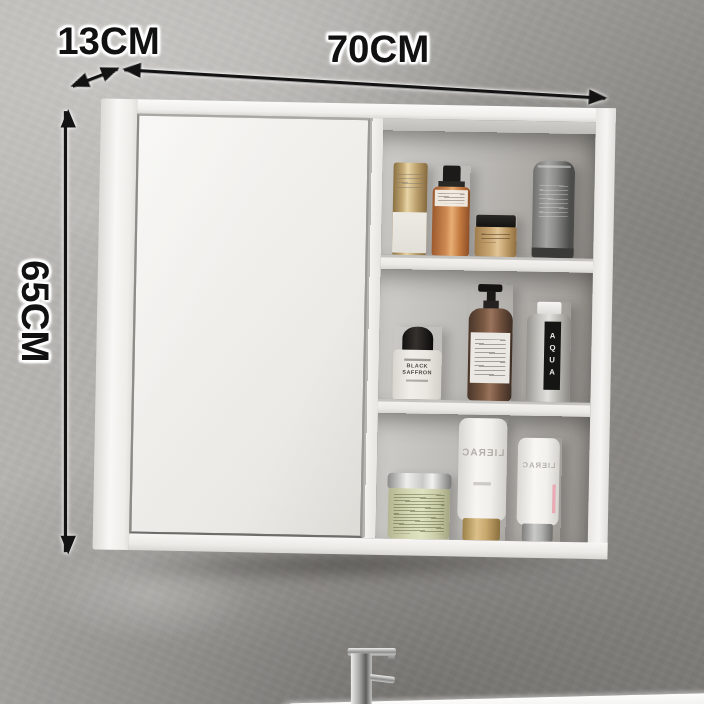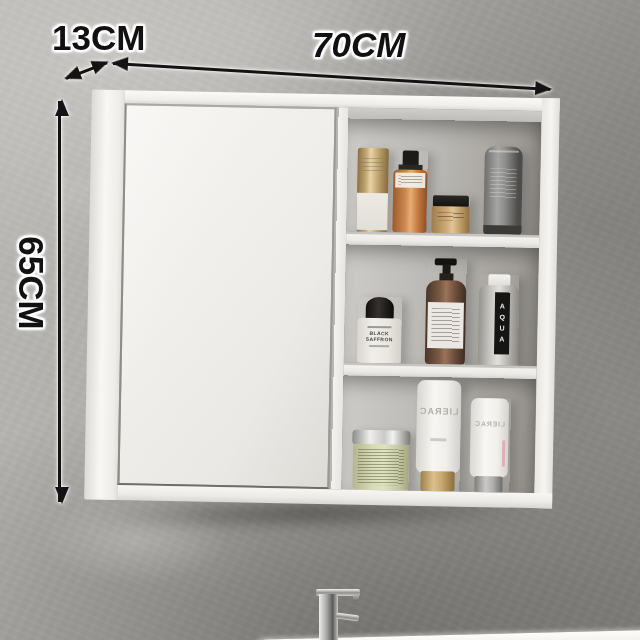--- a/index.html
+++ b/index.html
@@ -183,21 +183,21 @@
   .v-arrow::after{bottom:-2px;border-top:17px solid #131313;}
   .arrow-width{left:113px;top:62px;width:438px;transform:rotate(3.4deg);transform-origin:0 50%;}
   .arrow-depth{left:66px;top:77px;width:44px;transform:rotate(-21deg);transform-origin:0 50%;}
   .arrow-height{left:58px;top:101px;height:401px;}
   .dim-label{
     position:absolute;font-weight:700;font-size:35px;color:#111;letter-spacing:0;
     text-shadow:-2px 0 2px #fff,2px 0 2px #fff,0 -2px 2px #fff,0 2px 2px #fff,
       -2px -2px 2px #fff,2px 2px 2px #fff,-2px 2px 2px #fff,2px -2px 2px #fff,0 0 6px #fff;
   }
   .label-depth{left:52px;top:18px;}
-  .label-width{left:312px;top:25px;font-style:italic;}
+  .label-width{left:297px;top:25px;}
   .label-height{left:-16px;top:263px;transform:rotate(90deg);}
   
   .sink{
     position:absolute;left:252px;top:630px;width:400px;height:22px;
     background:linear-gradient(180deg,#fcfcfb,#e7e6e3);
     border-radius:14px 3px 0 0;transform:rotate(-1.4deg);transform-origin:100% 0;
     box-shadow:0 -2px 4px rgba(255,255,255,.4);
   }
   .faucet{position:absolute;left:316px;top:587px;width:48px;height:53px;}
   .faucet .spout{position:absolute;left:0;top:2px;width:44px;height:7px;border-radius:2px;

